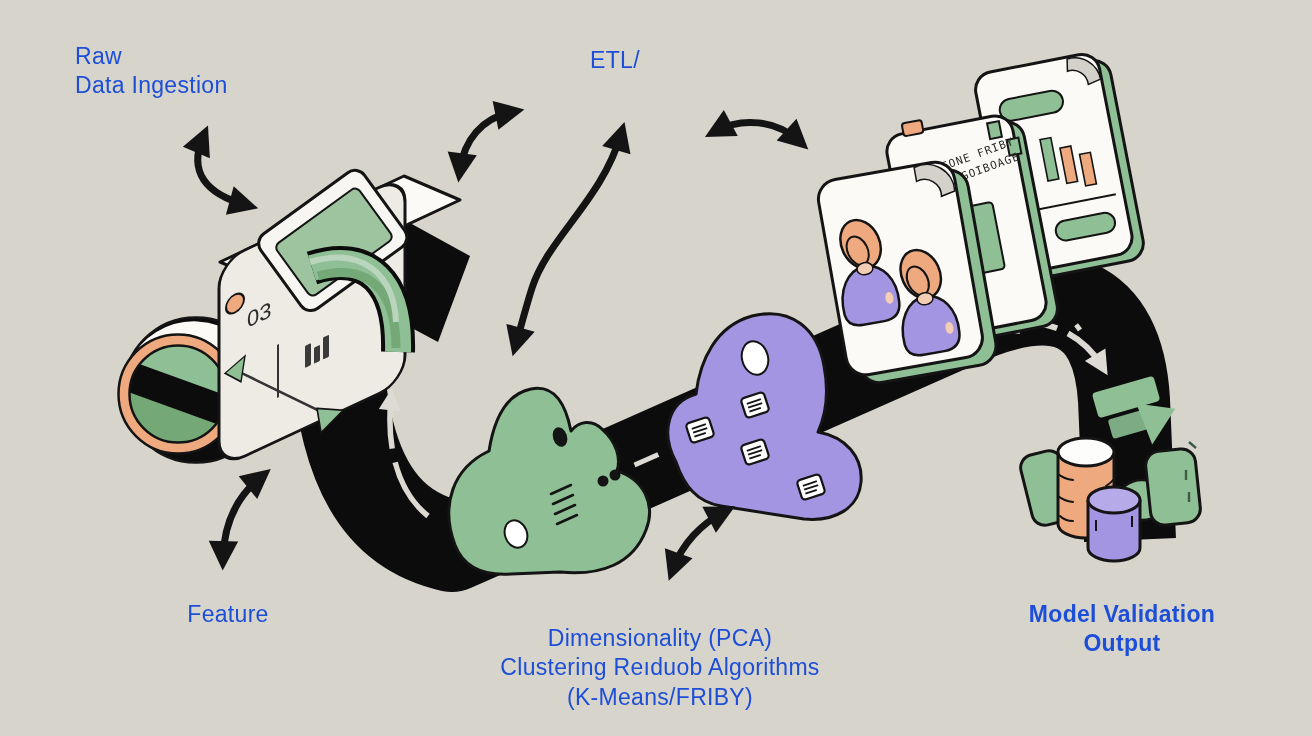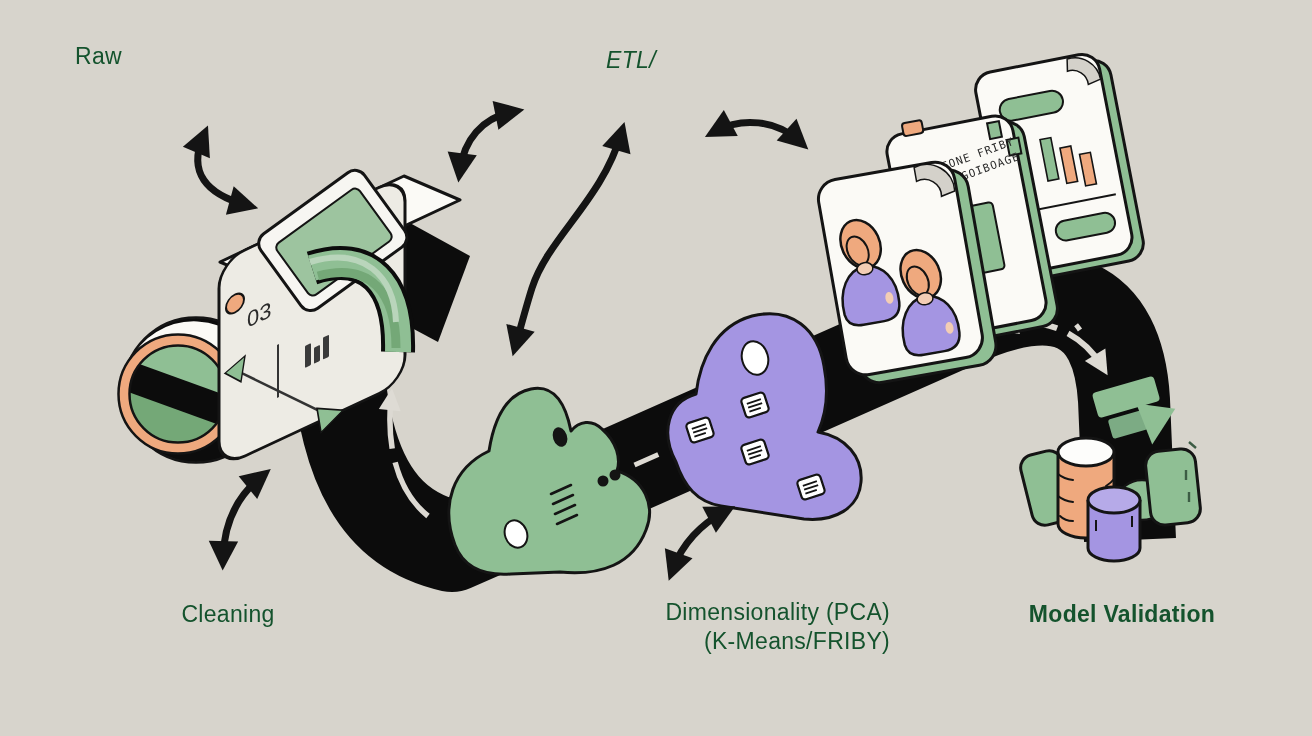--- a/index.html
+++ b/index.html
@@ -9,21 +9,21 @@
     background:#d7d4cc;
     overflow:hidden;
     font-family:"Liberation Sans", sans-serif;
   }
   #art{position:absolute;left:0;top:0;}
   .label{
     position:absolute;
     font-size:23px;
     line-height:1.28;
     letter-spacing:.3px;
-    color:#14532d;
+    color:#1d4ed8;
   }
   .label span{display:block;}
   .center{text-align:center;}
 </style>
 </head>
 <body>
 
 <div id="stage">
 
 <svg id="art" width="1312" height="736" viewBox="0 0 1312 736">
@@ -211,32 +211,35 @@
     <path d="M 512 112 C 482 118, 464 140, 460 170" marker-start="url(#mInk)" marker-end="url(#mInk)"></path>
     <path d="M 621 134 C 602 200, 548 238, 532 288 C 526 307, 521 326, 516 344" marker-start="url(#mInk)" marker-end="url(#mInk)"></path>
     <path d="M 716 131 C 742 117, 776 120, 799 141" marker-start="url(#mInk)" marker-end="url(#mInk)"></path>
     <path d="M 261 477 C 240 494, 224 520, 223 558" marker-start="url(#mInk)" marker-end="url(#mInk)"></path>
     <path d="M 724 512 C 701 524, 682 544, 673 569" marker-start="url(#mInk)" marker-end="url(#mInk)"></path>
   </g>
 </svg>
 
 <div class="label" style="left:75px;top:42px;width:250px;">
   <span>Raw</span>
-</div>
-
-<div class="label center" style="left:536px;top:46px;width:190px;font-style:italic;">
+  <span>Data Ingestion</span>
+</div>
+
+<div class="label center" style="left:520px;top:46px;width:190px;">
   <span>ETL/</span>
 </div>
 
 <div class="label center" style="left:118px;top:600px;width:220px;">
-  <span>Cleaning</span>
-</div>
-
-<div class="label center" style="left:430px;top:598px;width:460px;text-align:right;">
+  <span>Feature</span>
+</div>
+
+<div class="label center" style="left:430px;top:624px;width:460px;">
   <span>Dimensionality (PCA)</span>
+  <span>Clustering Reıduob Algorithms</span>
   <span>(K-Means/FRIBY)</span>
 </div>
 
 <div class="label center" style="left:990px;top:600px;width:264px;font-weight:bold;">
   <span>Model Validation</span>
+  <span>Output</span>
 </div>
 
 </div>
 
 </body></html>

